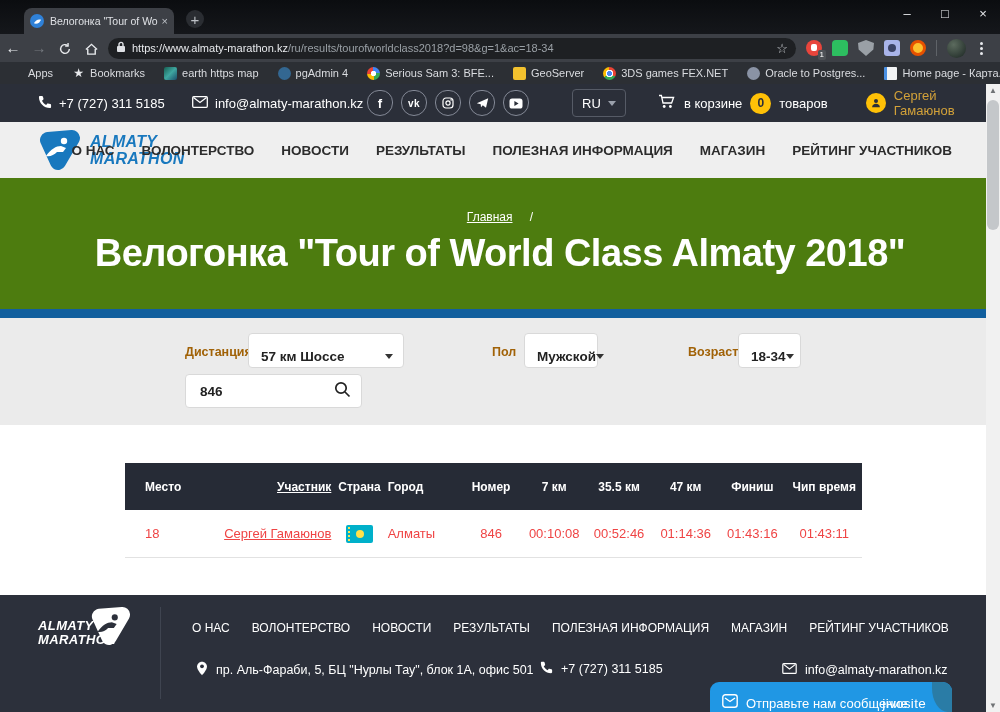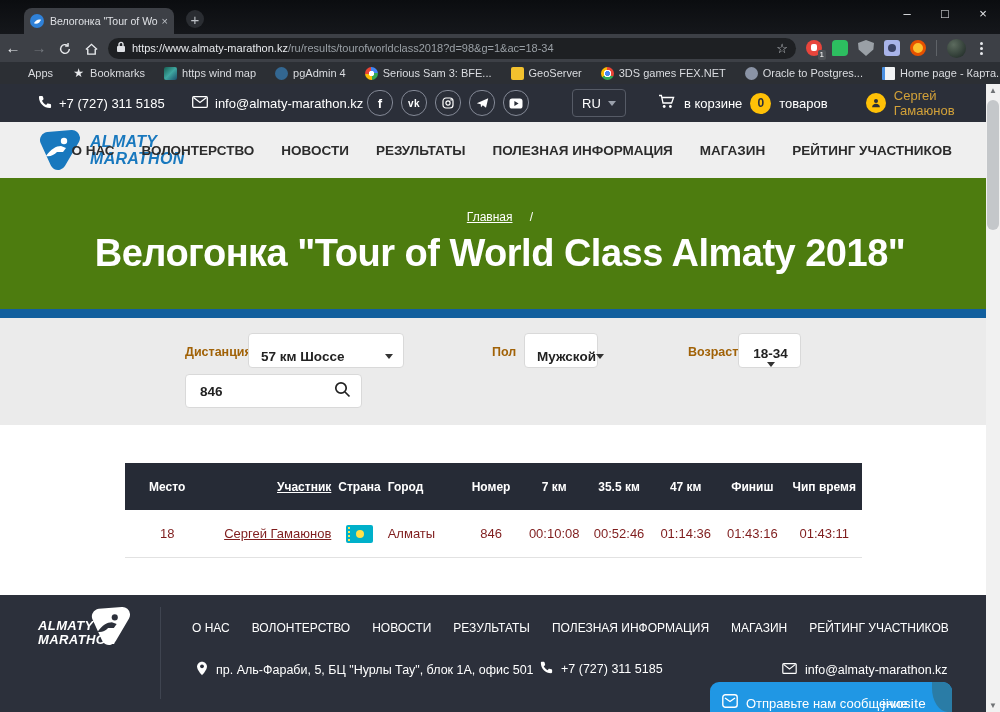--- a/index.html
+++ b/index.html
@@ -90,22 +90,22 @@
   .flabel{position:absolute;font-size:12.5px;color:#a16207;font-weight:bold;}
   .sel{position:absolute;height:35px;background:#fff;border:1px solid #d9d9d9;border-radius:4px;box-sizing:border-box;display:flex;align-items:center;justify-content:space-between;padding:12px 10px 0 12px;cursor:pointer;}
   .sel-val{font-size:13.5px;font-weight:700;color:#222;white-space:nowrap;}
   .sel .caret{border-top-color:#333;}
   .searchbox{position:absolute;left:185px;top:56px;width:177px;height:34px;background:#fff;border:1px solid #d9d9d9;border-radius:4px;box-sizing:border-box;display:flex;align-items:center;padding:0 10px 0 2px;}
   .searchbox input{border:none;outline:none;flex:1;min-width:0;font-size:13.5px;font-weight:700;color:#222;padding-left:12px;font-family:"Liberation Sans",sans-serif;background:transparent;}
 
   .content{position:absolute;top:341px;left:0;width:100%;height:170px;background:#fff;}
   table.results{position:absolute;left:125px;top:38px;width:737px;border-collapse:collapse;table-layout:fixed;}
   table.results th{background:#262b36;color:#fff;font-size:12px;font-weight:600;height:45px;text-align:center;white-space:nowrap;}
-  table.results td{height:45px;font-size:13px;color:#7f1d1d;text-align:center;border-bottom:1px solid #e2e2e2;white-space:nowrap;}
-  table.results th:nth-child(1),table.results td:nth-child(1){width:6.5%;text-align:center;padding-left:20px;}
+  table.results td{height:45px;font-size:13px;color:#ef4444;text-align:center;border-bottom:1px solid #e2e2e2;white-space:nowrap;}
+  table.results th:nth-child(1),table.results td:nth-child(1){width:6.5%;text-align:left;padding-left:20px;}
   table.results th:nth-child(2),table.results td:nth-child(2){width:20%;text-align:right;text-decoration:underline;}
   table.results th:nth-child(3),table.results td:nth-child(3){width:7.5%;}
   table.results th:nth-child(4),table.results td:nth-child(4){width:10%;text-align:left;}
   table.results th:nth-child(5),table.results td:nth-child(5){width:9%;}
   table.results th:nth-child(6),table.results td:nth-child(6){width:8.5%;}
   table.results th:nth-child(7),table.results td:nth-child(7){width:9.5%;}
   table.results th:nth-child(8),table.results td:nth-child(8){width:9%;}
   table.results th:nth-child(9),table.results td:nth-child(9){width:9.5%;}
   table.results th:nth-child(10),table.results td:nth-child(10){width:10.5%;}
   .flag{display:inline-block;width:27px;height:18px;background:#00b0ca;border-radius:2px;position:relative;vertical-align:middle;}
@@ -212,21 +212,21 @@
             <i></i>
           </span>
           <span class="bm-label">Apps</span>
         </div>
         <div class="bm-item">
           <span class="bm-icon star star-glyph">★</span>
           <span class="bm-label">Bookmarks</span>
         </div>
         <div class="bm-item">
           <span class="bm-icon teal-image"></span>
-          <span class="bm-label">https wind map</span>
+          <span class="bm-label">earth https map</span>
         </div>
         <div class="bm-item">
           <span class="bm-icon pg-elephant"></span>
           <span class="bm-label">pgAdmin 4</span>
         </div>
         <div class="bm-item">
           <span class="bm-icon google-g"></span>
           <span class="bm-label">Serious Sam 3: BFE...</span>
         </div>
         <div class="bm-item">
@@ -358,21 +358,21 @@
       <div class="sel" style="left:248px;top:15px;width:156px;">
         <span class="sel-val">57 км Шоссе</span>
         <span class="caret"></span>
       </div>
       <span class="flabel" style="left:492px;top:27px;">Пол</span>
       <div class="sel" style="left:524px;top:15px;width:74px;">
         <span class="sel-val">Мужской</span>
         <span class="caret"></span>
       </div>
       <span class="flabel" style="left:688px;top:27px;">Возраст</span>
-      <div class="sel" style="left:738px;top:15px;width:63px;flex-direction:column;">
+      <div class="sel" style="left:738px;top:15px;width:63px;">
         <span class="sel-val">18-34</span>
         <span class="caret"></span>
       </div>
       <div class="searchbox">
         <input type="text" value="846" style="">
         <span>
           <svg width="17" height="17" viewBox="0 0 17 17">
               <circle cx="7" cy="7" r="5.2" fill="none" stroke="#222" stroke-width="1.7"></circle>
               <line x1="11" y1="11" x2="15.5" y2="15.5" stroke="#222" stroke-width="1.7"></line>
             </svg>

